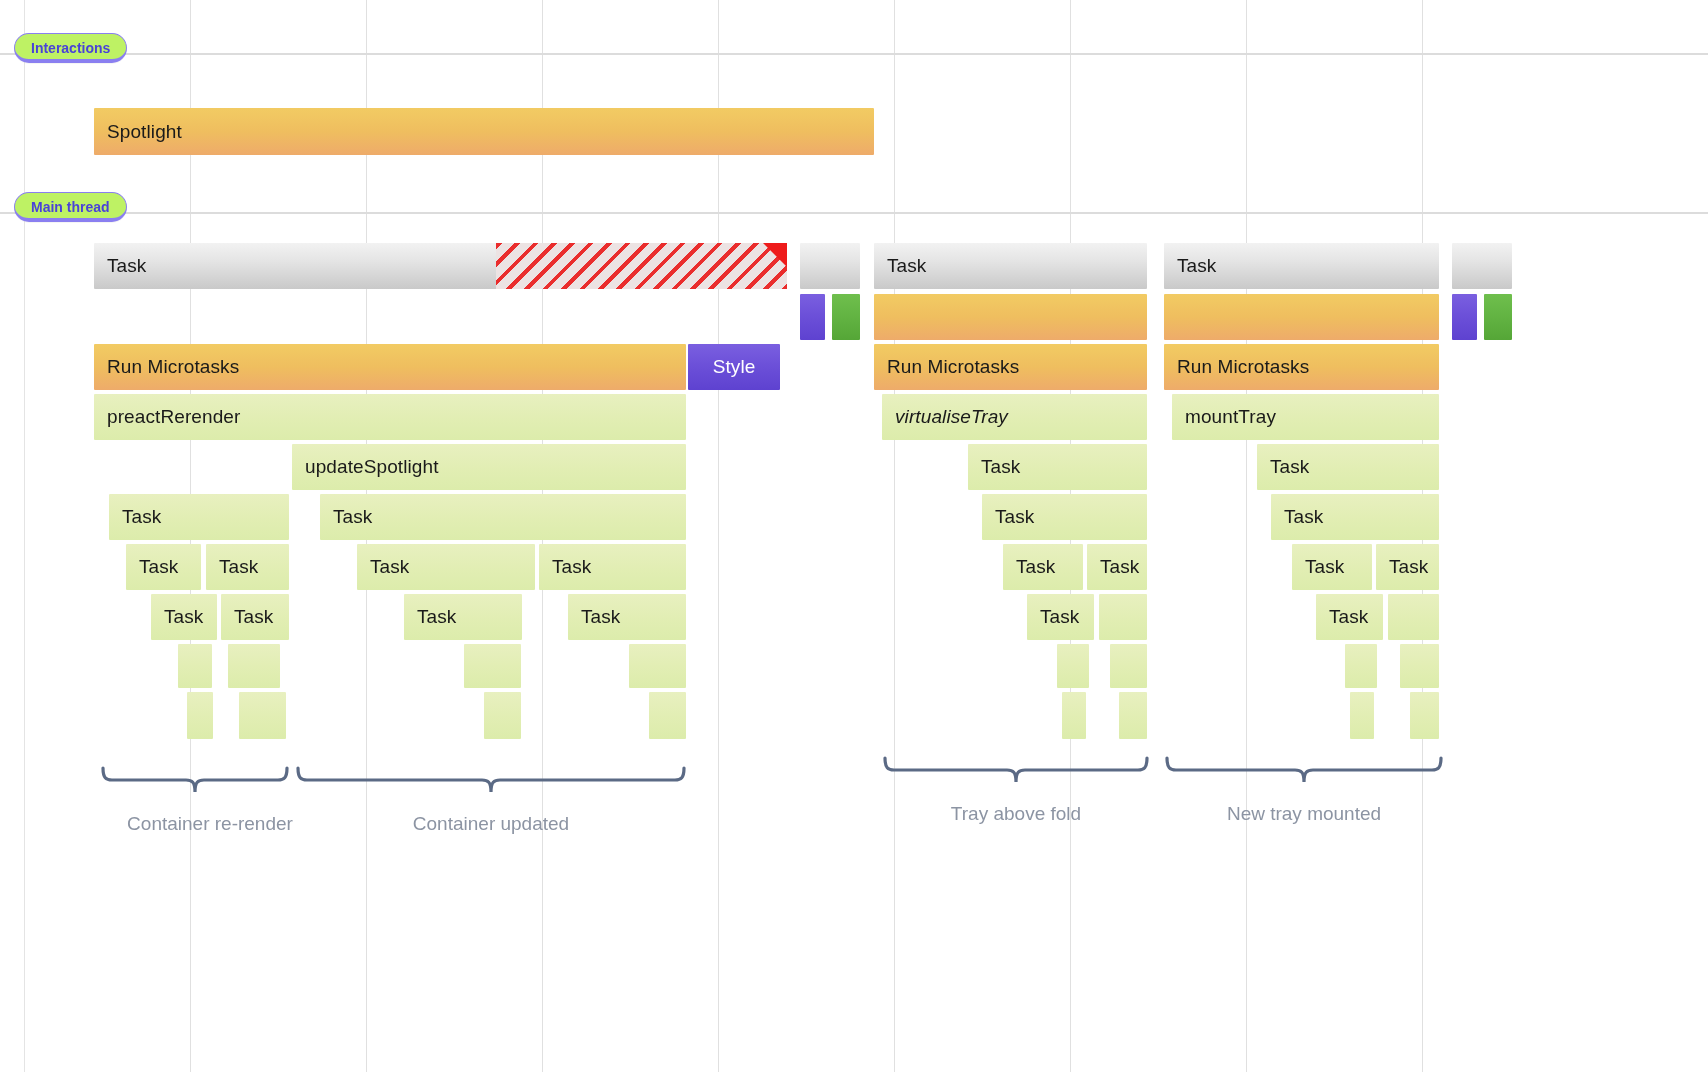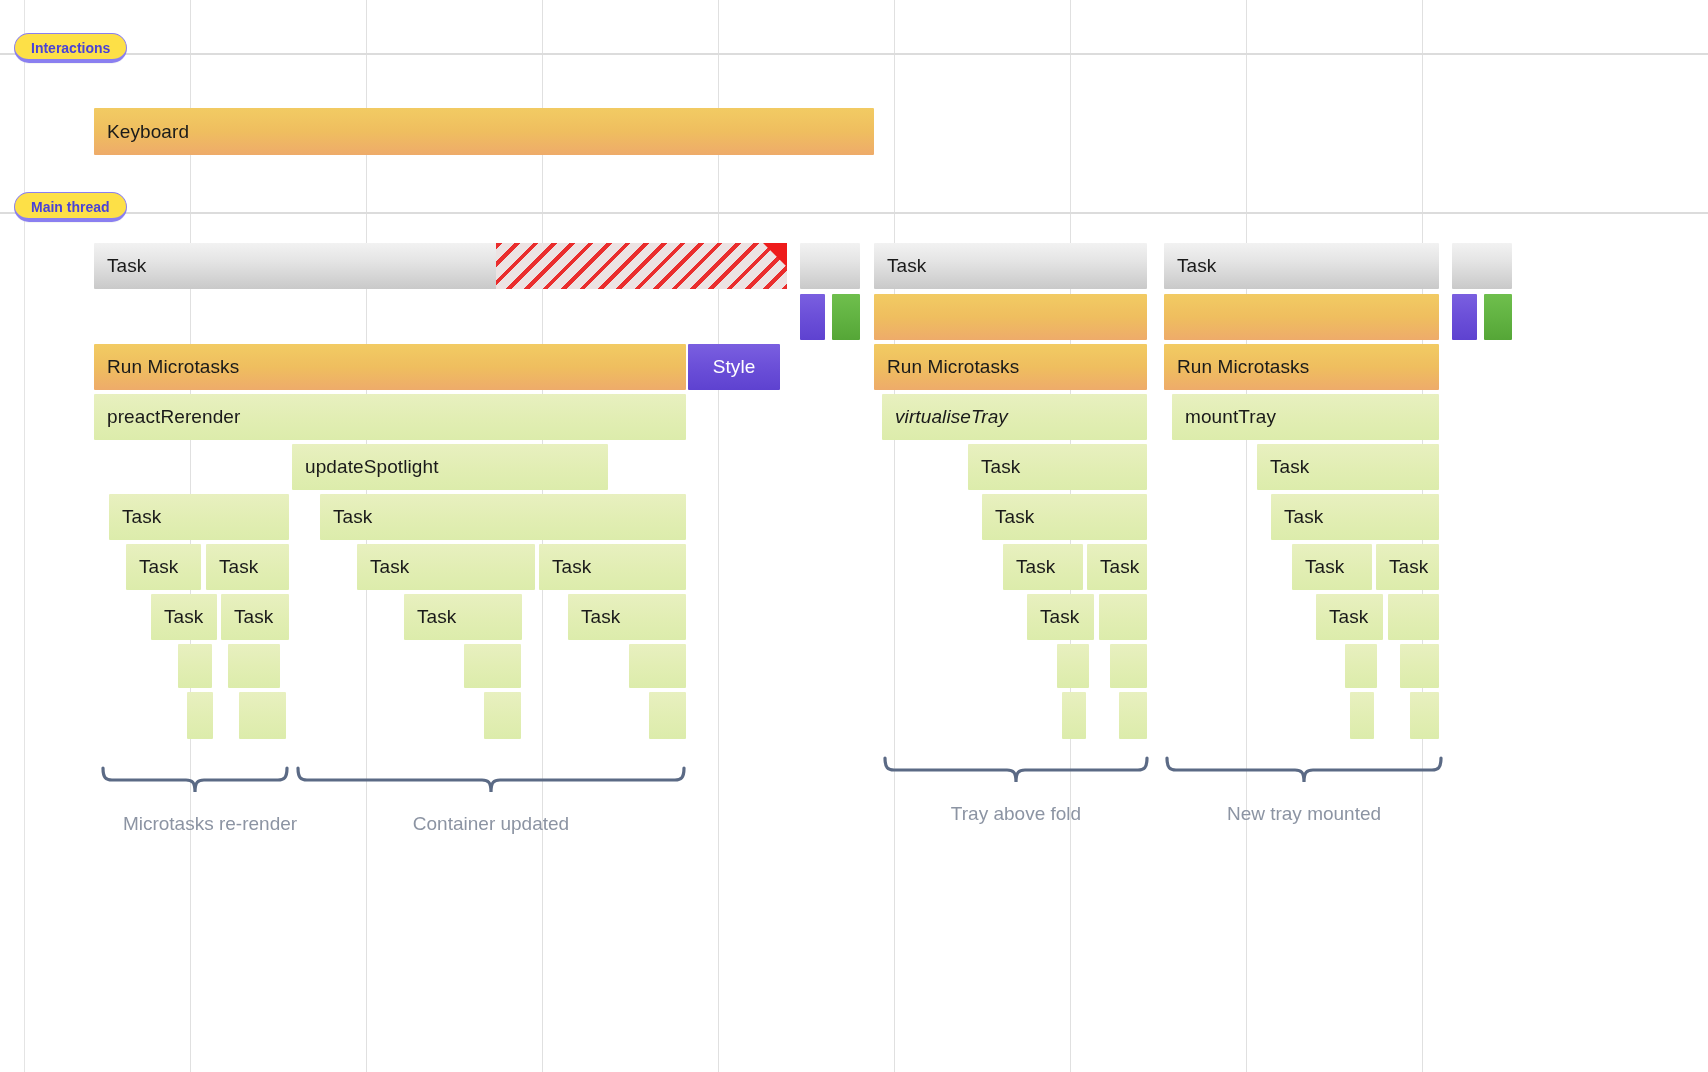--- a/index.html
+++ b/index.html
@@ -8,21 +8,21 @@
 
   
   .vgrid{position:absolute;top:0;width:1px;height:1072px;background:#e0e0e0;}
   .vgrid.first{background:#e4e4e4;}
   .hdiv{position:absolute;left:0;width:1708px;height:2px;background:#dcdcdc;}
 
   
   .pill{
     position:absolute;height:30px;line-height:28px;
     border:1.5px solid #8a7ff0;border-bottom-width:4px;
-    border-radius:16px;background:#fde047;
+    border-radius:16px;background:#bef264;
     color:#4a42d8;font-size:14px;font-weight:700;
     padding:0 16px;box-sizing:border-box;white-space:nowrap;
     box-shadow:0 1px 0 rgba(0,0,0,.04);
   }
 
   
   .bar{
     position:absolute;box-sizing:border-box;
     border-radius:1px;overflow:hidden;
     font-size:19px;color:#1a1a1a;
@@ -76,38 +76,38 @@
   <div class="vgrid" style="left:1070px;"></div>
   <div class="vgrid" style="left:1246px;"></div>
   <div class="vgrid" style="left:1422px;"></div>
 
   <div class="hdiv" style="top:53px;"></div>
   <div class="hdiv" style="top:212px;"></div>
 
   <div class="pill" style="left:14px;top:33px;">Interactions</div>
   <div class="pill" style="left:14px;top:192px;">Main thread</div>
 
-  <div class="bar orange" style="left:94px;top:108px;width:780px;height:47px;">Keyboard</div>
+  <div class="bar orange" style="left:94px;top:108px;width:780px;height:47px;">Spotlight</div>
 
   <div class="bar gray" style="left:94px;top:243px;width:693px;height:46px;">Task</div>
   <div class="hatch" style="left:496px;top:243px;width:291px;height:46px;">
     <div class="tri"></div>
   </div>
 
   <div class="bar gray" style="left:800px;top:243px;width:60px;height:46px;"></div>
   <div class="bar purple" style="left:800px;top:294px;width:25px;height:46px;padding:0;"></div>
   <div class="bar greenblk" style="left:832px;top:294px;width:28px;height:46px;padding:0;"></div>
 
 
   <div class="bar orange" style="left:94px;top:344px;width:592px;height:46px;">Run Microtasks</div>
   <div class="bar purple" style="left:688px;top:344px;width:92px;height:46px;justify-content:center;padding-left:0;">Style</div>
 
   <div class="bar green" style="left:94px;top:394px;width:592px;height:46px;">preactRerender</div>
 
-  <div class="bar green" style="left:292px;top:444px;width:316px;height:46px;">updateSpotlight</div>
+  <div class="bar green" style="left:292px;top:444px;width:394px;height:46px;">updateSpotlight</div>
 
   <div class="bar green" style="left:109px;top:494px;width:180px;height:46px;">Task</div>
   <div class="bar green" style="left:320px;top:494px;width:366px;height:46px;">Task</div>
 
   <div class="bar green" style="left:126px;top:544px;width:75px;height:46px;">Task</div>
   <div class="bar green" style="left:206px;top:544px;width:83px;height:46px;">Task</div>
   <div class="bar green" style="left:357px;top:544px;width:178px;height:46px;">Task</div>
   <div class="bar green" style="left:539px;top:544px;width:147px;height:46px;">Task</div>
 
   <div class="bar green" style="left:151px;top:594px;width:66px;height:46px;">Task</div>
@@ -157,21 +157,21 @@
 
   <div class="bar gray" style="left:1452px;top:243px;width:60px;height:46px;"></div>
   <div class="bar purple" style="left:1452px;top:294px;width:25px;height:46px;padding:0;"></div>
   <div class="bar greenblk" style="left:1484px;top:294px;width:28px;height:46px;padding:0;"></div>
 
   <div class="brace" style="left:100px;top:764px;">
     <svg width="190" height="32" viewBox="0 0 190 32">
       <path d="M3,4 C3,14 6,16 12,16 L86,16 C92,16 95,18 95,28 C95,18 98,16 104,16 L178,16 C184,16 187,14 187,4" fill="none" stroke="#5b6a85" stroke-width="3.2" stroke-linecap="round"></path>
     </svg>
   </div>
-  <div class="brace-label" style="left:20px;top:813px;width:380px;">Microtasks re-render</div>
+  <div class="brace-label" style="left:20px;top:813px;width:380px;">Container re-render</div>
 
   <div class="brace" style="left:295px;top:764px;">
     <svg width="392" height="32" viewBox="0 0 392 32">
       <path d="M3,4 C3,14 6,16 12,16 L187,16 C193,16 196,18 196,28 C196,18 199,16 205,16 L380,16 C386,16 389,14 389,4" fill="none" stroke="#5b6a85" stroke-width="3.2" stroke-linecap="round"></path>
     </svg>
   </div>
   <div class="brace-label" style="left:301px;top:813px;width:380px;">Container updated</div>
 
   <div class="brace" style="left:882px;top:754px;">
     <svg width="268" height="32" viewBox="0 0 268 32">

